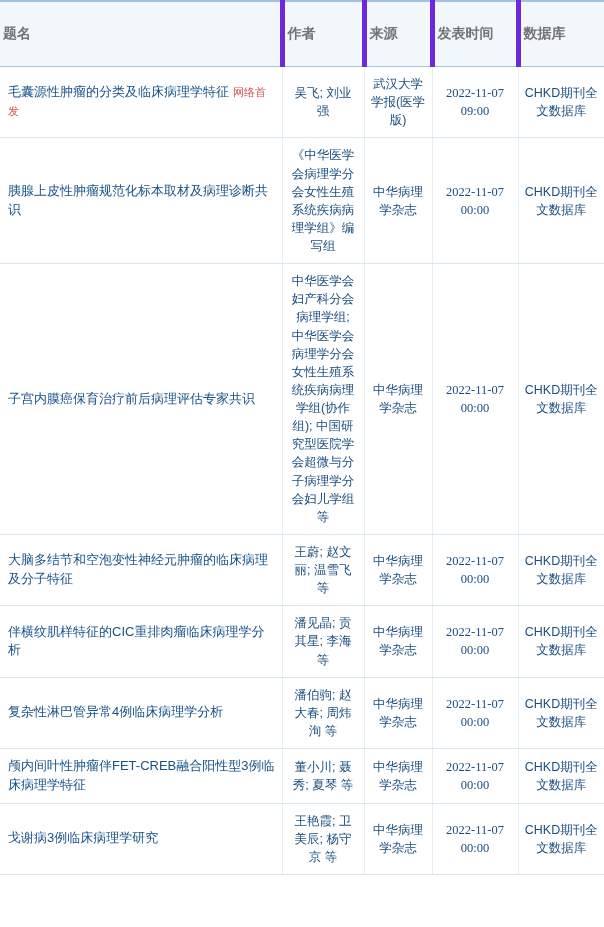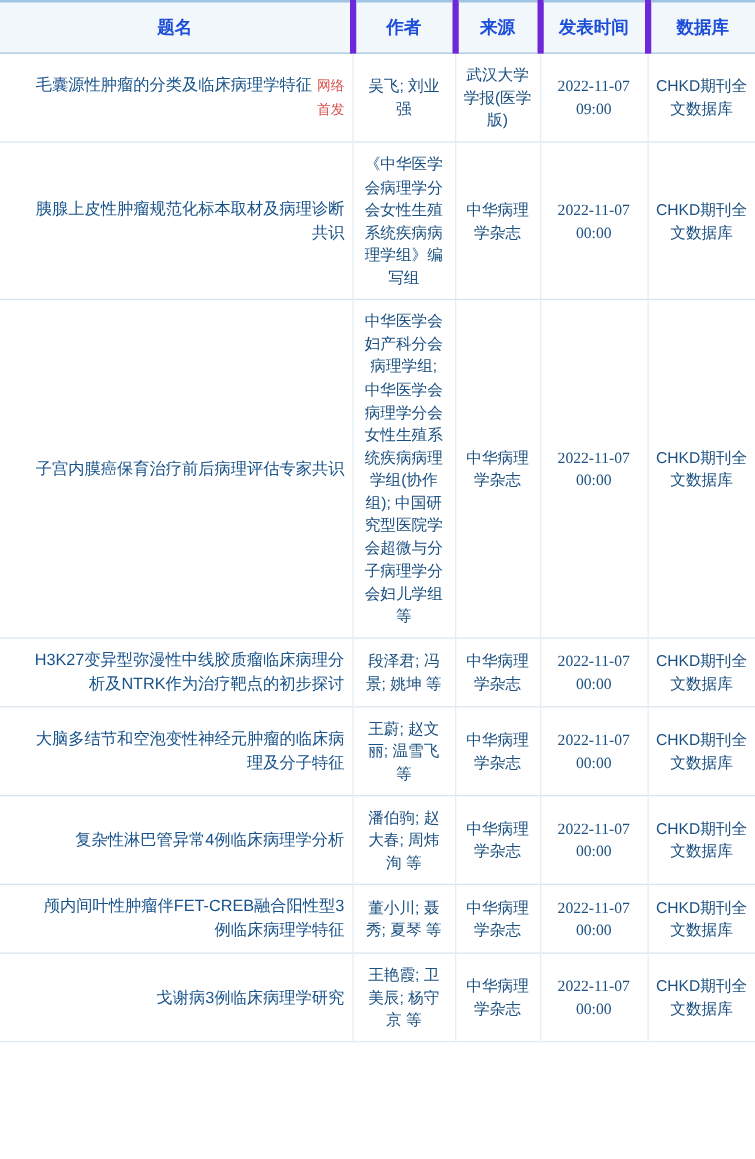--- a/index.html
+++ b/index.html
@@ -20,42 +20,42 @@
     border-collapse: collapse;
     width: 604px;
     table-layout: fixed;
     font-size: 13px;
   }
   table.result-table th {
     background: #f2f7fb;
     border: 1px solid #9fc3e0;
     border-left: none;
     border-right: none;
-    color: #1d4ed8;
+    color: #737373;
     font-weight: bold;
     font-size: 14px;
     height: 32px;
-    text-align: center;
+    text-align: left;
     vertical-align: middle;
-    padding: 4px 3px;
+    padding: 16px 3px;
   }
   table.result-table th.sep {
     border-left: 5px solid #6d28d9;
   }
   table.result-table td {
     border-bottom: 1px solid #d9e6f0;
     padding: 8px 6px;
     vertical-align: middle;
     line-height: 1.45;
     color: #1a4f80;
   }
   table.result-table td.title-cell {
-    text-align: right;
+    text-align: left;
     color: #17528a;
-    padding-left: 24px;
+    padding-left: 8px;
     padding-right: 6px;
   }
   table.result-table td.authors-cell,
   table.result-table td.source-cell,
   table.result-table td.date-cell,
   table.result-table td.db-cell {
     text-align: center;
     font-size: 12.5px;
   }
   table.result-table td.date-cell {
@@ -129,30 +129,30 @@
         </tr>
         <tr>
           <td class="title-cell"><a class="title-link">子宫内膜癌保育治疗前后病理评估专家共识</a></td>
           <td class="authors-cell divider-col">中华医学会妇产科分会病理学组; 中华医学会病理学分会女性生殖系统疾病病理学组(协作组); 中国研究型医院学会超微与分子病理学分会妇儿学组 等</td>
           <td class="source-cell divider-col">中华病理学杂志</td>
           <td class="date-cell divider-col">2022-11-07
 00:00</td>
           <td class="db-cell divider-col">CHKD期刊全文数据库</td>
         </tr>
         <tr>
-          <td class="title-cell"><a class="title-link">H3K27变异型弥漫性中线胶质瘤临床病理分析及NTRK作为治疗靶点的初步探讨</a></td>
-          <td class="authors-cell divider-col">段泽君; 冯景; 姚坤 等</td>
+          <td class="title-cell"><a class="title-link">大脑多结节和空泡变性神经元肿瘤的临床病理及分子特征</a></td>
+          <td class="authors-cell divider-col">王蔚; 赵文丽; 温雪飞 等</td>
           <td class="source-cell divider-col">中华病理学杂志</td>
           <td class="date-cell divider-col">2022-11-07
 00:00</td>
           <td class="db-cell divider-col">CHKD期刊全文数据库</td>
         </tr>
         <tr>
-          <td class="title-cell"><a class="title-link">大脑多结节和空泡变性神经元肿瘤的临床病理及分子特征</a></td>
-          <td class="authors-cell divider-col">王蔚; 赵文丽; 温雪飞 等</td>
+          <td class="title-cell"><a class="title-link">伴横纹肌样特征的CIC重排肉瘤临床病理学分析</a></td>
+          <td class="authors-cell divider-col">潘见晶; 贡其星; 李海 等</td>
           <td class="source-cell divider-col">中华病理学杂志</td>
           <td class="date-cell divider-col">2022-11-07
 00:00</td>
           <td class="db-cell divider-col">CHKD期刊全文数据库</td>
         </tr>
         <tr>
           <td class="title-cell"><a class="title-link">复杂性淋巴管异常4例临床病理学分析</a></td>
           <td class="authors-cell divider-col">潘伯驹; 赵大春; 周炜洵 等</td>
           <td class="source-cell divider-col">中华病理学杂志</td>
           <td class="date-cell divider-col">2022-11-07

